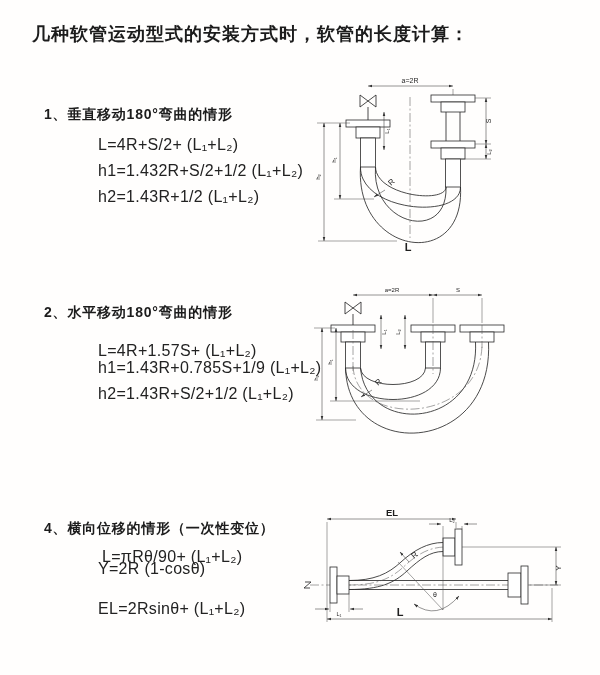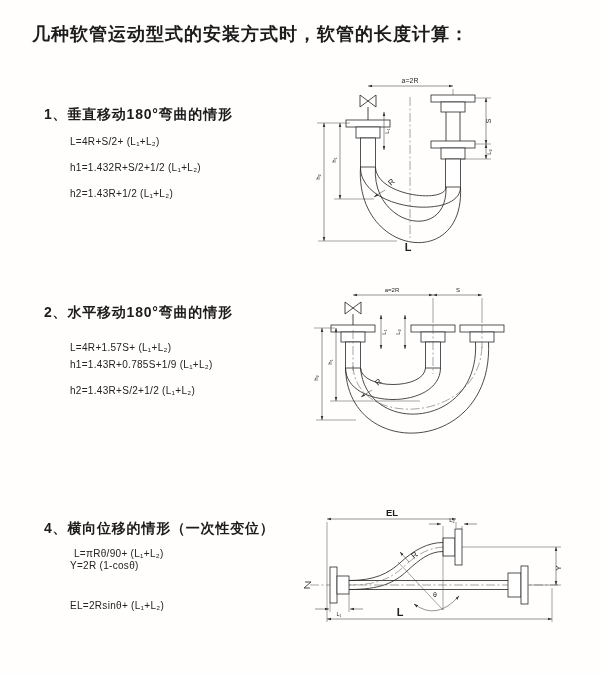--- a/index.html
+++ b/index.html
@@ -5,21 +5,21 @@
   html,body{margin:0;padding:0;}
   body{
     width:600px;height:675px;position:relative;overflow:hidden;
     background:#fffefd;
     font-family:"Liberation Sans","DejaVu Sans",sans-serif;
     color:#1c1c1c;
   }
   .abs{position:absolute;white-space:nowrap;}
   .title{font-size:18px;font-weight:bold;letter-spacing:1px;}
   .sec-heading{font-size:14px;font-weight:bold;letter-spacing:0.8px;}
-  .formula{font-size:10px;letter-spacing:0.3px;color:#222;}
+  .formula{font-size:16px;letter-spacing:0.3px;color:#222;margin-left:28px;}
   svg{position:absolute;}
   svg text{fill:#1f1f1f;font-family:"Liberation Sans","DejaVu Sans",sans-serif;}
   .lbl-sm{font-size:6px;}
   .lbl-md{font-size:7px;}
   .lbl-lg{font-size:8px;}
   .drawline{stroke:#2a2a2a;stroke-width:0.85;fill:none;}
   .fitting{stroke:#2a2a2a;stroke-width:0.8;fill:#ffffff;}
   .dimline{stroke:#3a3a3a;stroke-width:0.55;fill:none;}
   .extline{stroke:#4a4a4a;stroke-width:0.5;fill:none;}
   .ctrline{stroke:#5a5a5a;stroke-width:0.55;fill:none;stroke-dasharray:9 2.5 2 2.5;}

